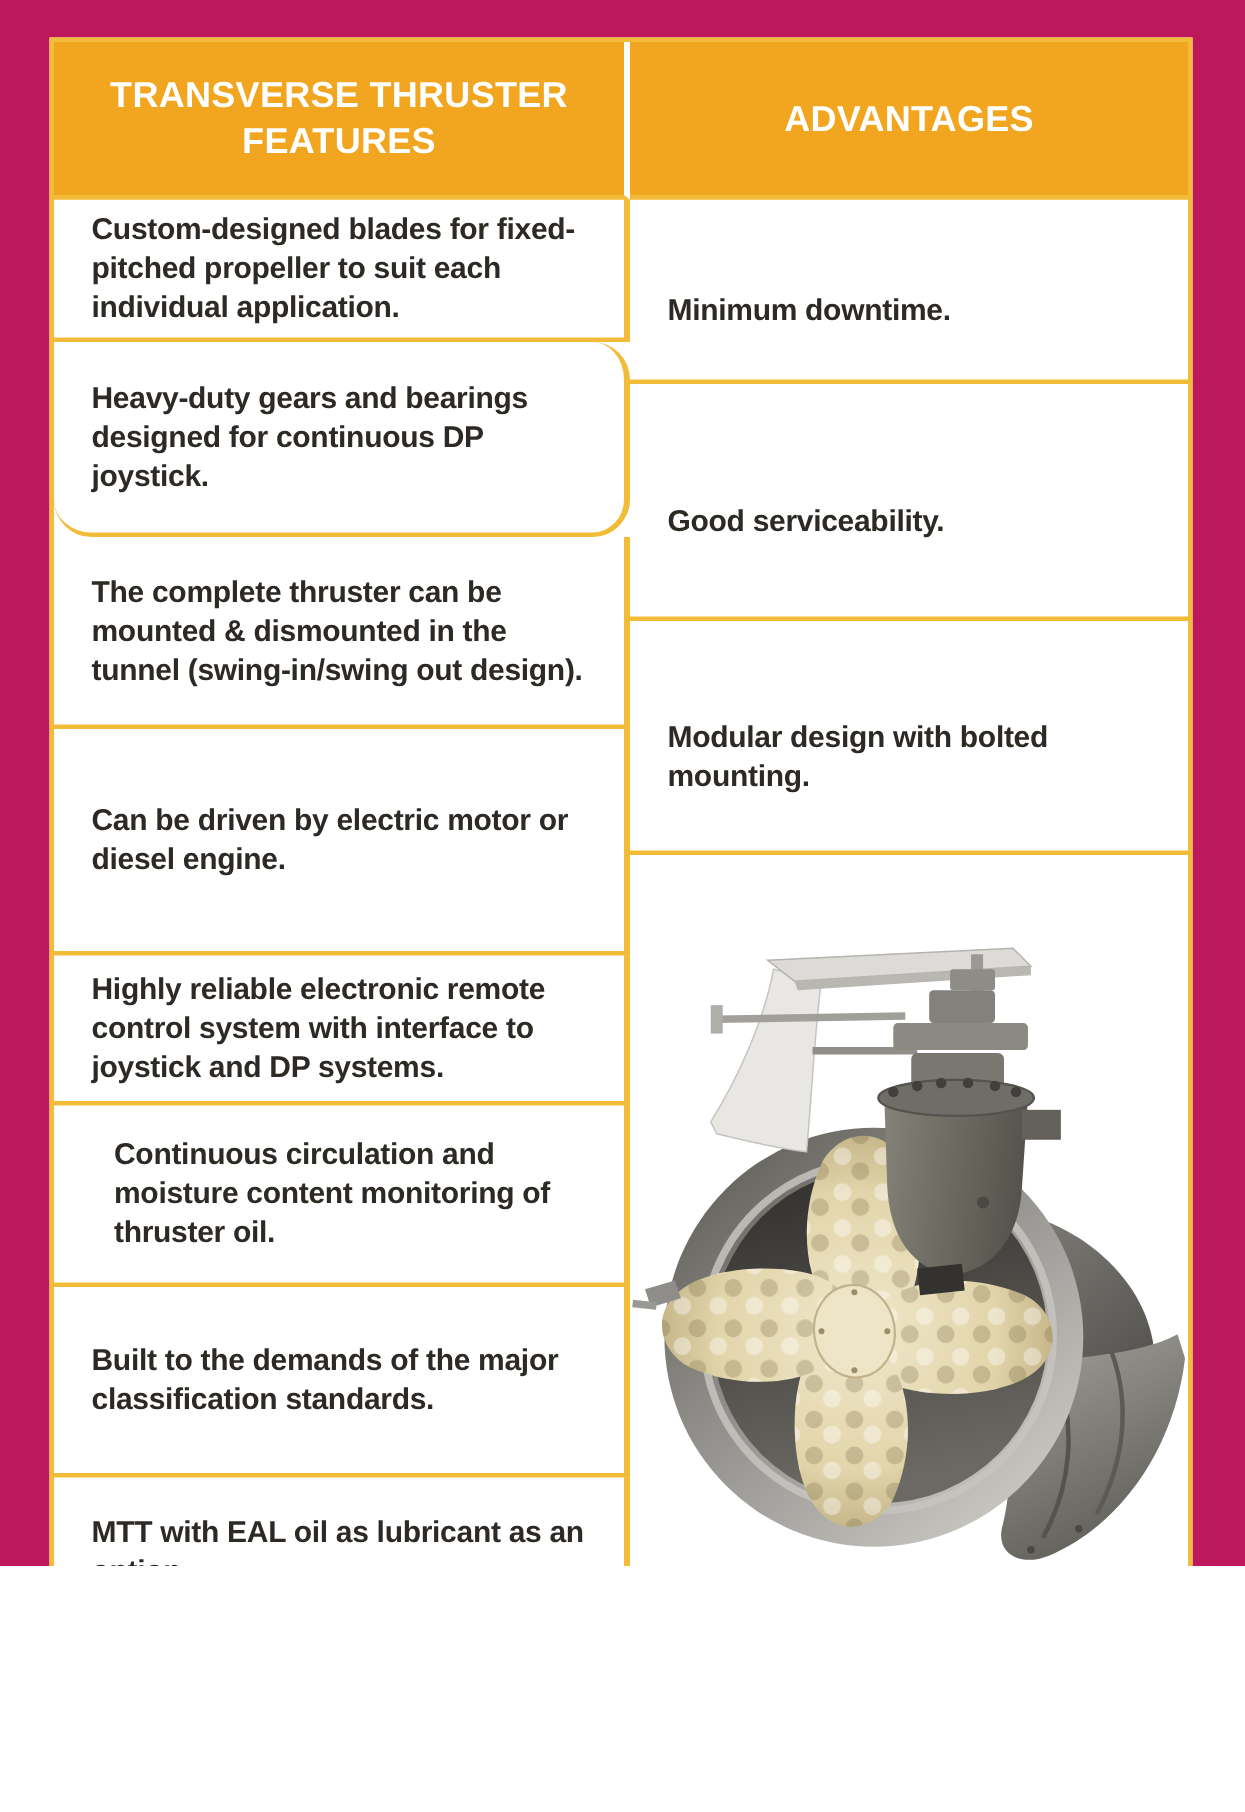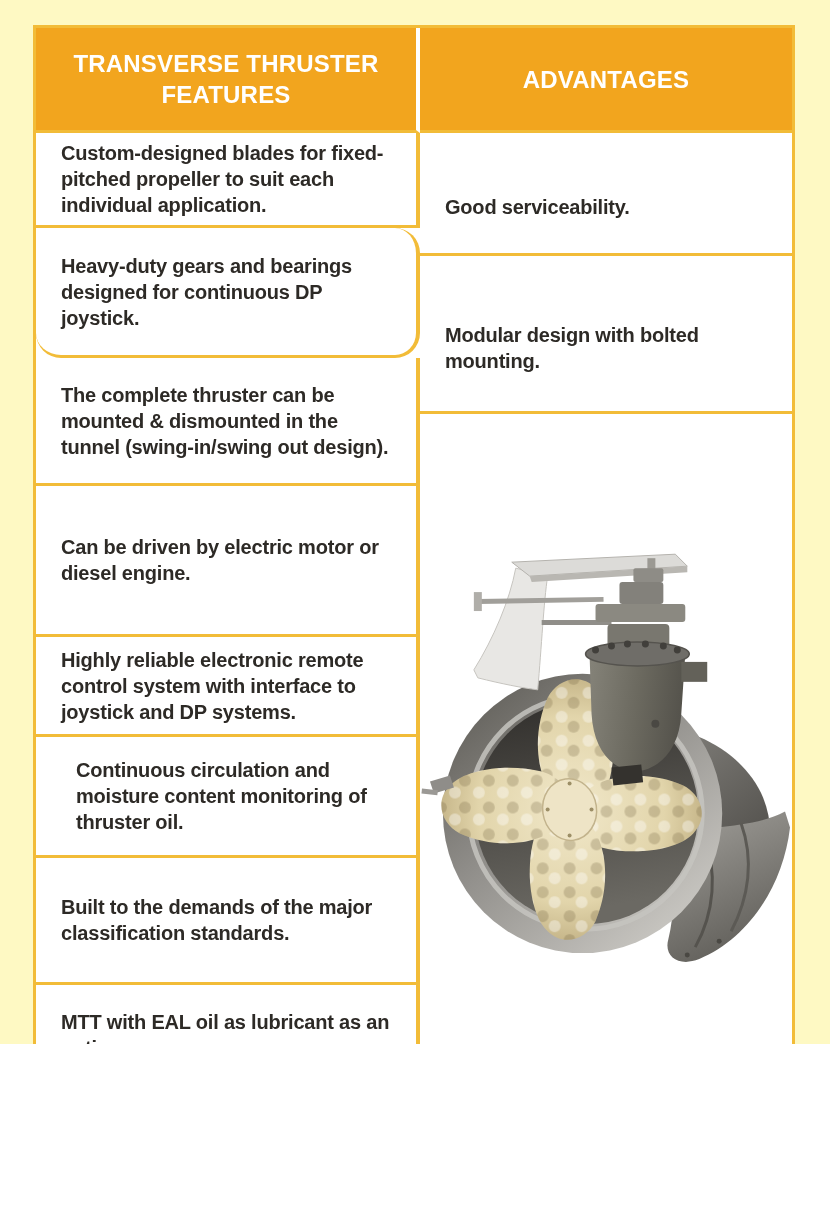--- a/index.html
+++ b/index.html
@@ -5,21 +5,21 @@
   html, body {
     margin: 0;
     padding: 0;
     background: #ffffff;
     font-family: "Liberation Sans", sans-serif;
   }
   .page {
     position: relative;
     width: 830px;
     height: 1044px;
-    background: #fef9c3;
+    background: #be185d;
     overflow: hidden;
   }
   .doc-table {
     position: absolute;
     left: 33px;
     top: 25px;
     width: 762px;
     height: 1159px;
     box-sizing: border-box;
     border: 3px solid #F2BC38;
@@ -113,20 +113,23 @@
         </div>
       <div class="cell">
           <span>MTT with EAL oil as lubricant as an option.</span>
         </div>
     </div>
 
     <div class="col col-right">
       <div class="cell header-cell">
         <span>ADVANTAGES</span>
       </div>
+      <div class="cell">
+          <span>Minimum downtime.</span>
+        </div>
       <div class="cell">
           <span>Good serviceability.</span>
         </div>
       <div class="cell">
           <span>Modular design with bolted mounting.</span>
         </div>
 
       <div class="cell image-cell">
         <svg viewBox="0 0 373 540" preserveAspectRatio="xMidYMid meet" role="img">
           <defs>

